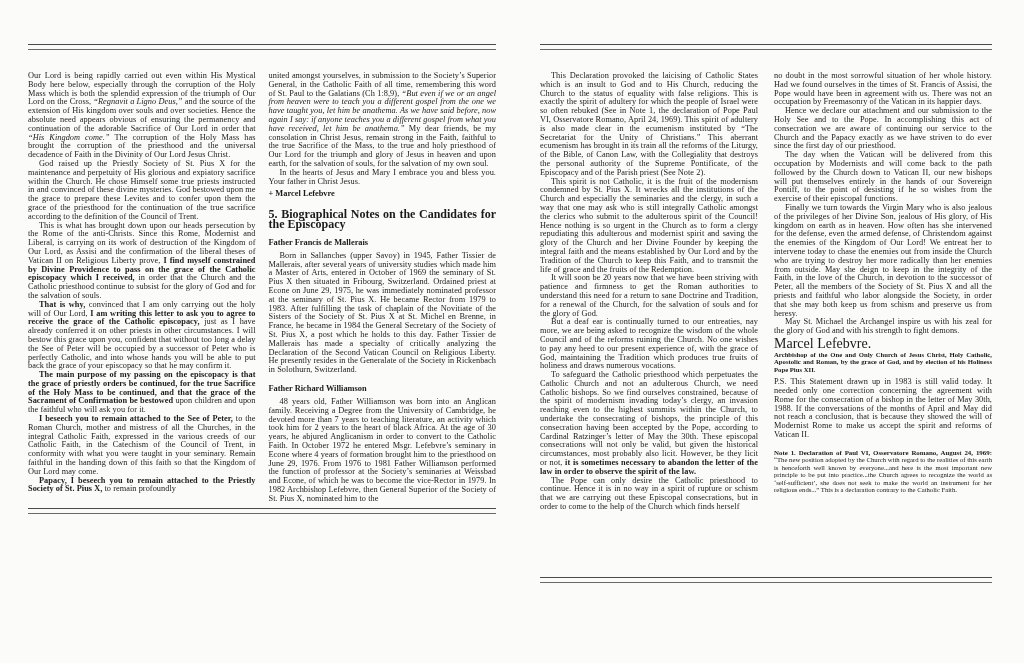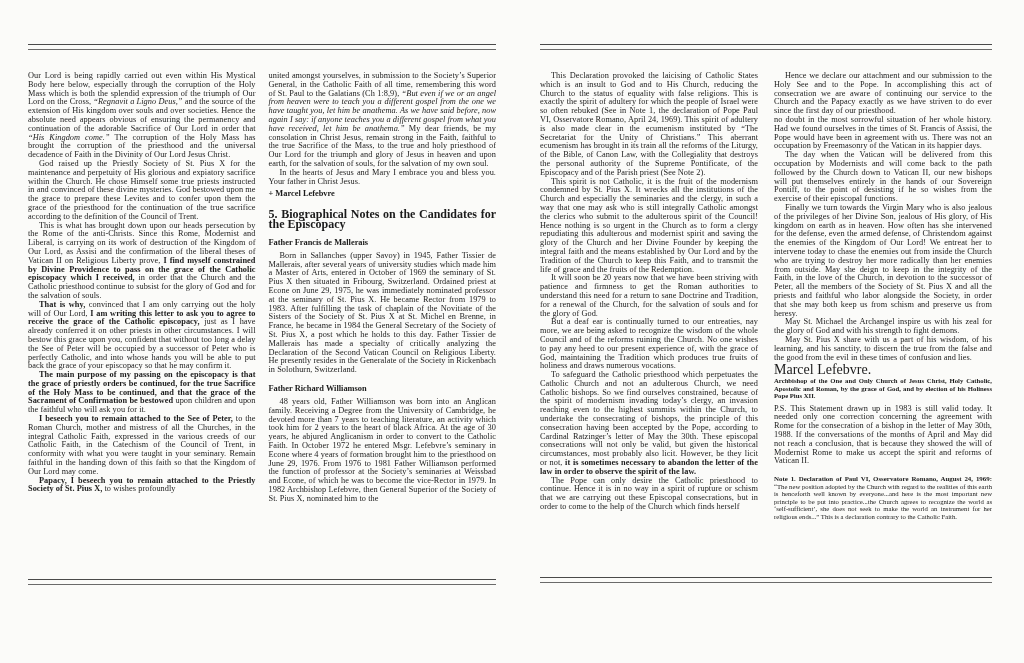--- a/index.html
+++ b/index.html
@@ -6,21 +6,21 @@
   body {
     width: 1024px; height: 663px;
     background: #fbfbf9;
     font-family: "Liberation Serif", "DejaVu Serif", serif;
     color: #1b1b1b;
     position: relative;
     overflow: hidden;
   }
   .spread { position: absolute; inset: 0; }
   .page { position: absolute; top: 44px; }
-  .page-left  { left: 28px;  width: 468px; height: 541px; }
+  .page-left  { left: 28px;  width: 468px; height: 470px; }
   .page-right { left: 540px; width: 452px; height: 539px; }
   .rule {
     height: 4px;
     border-top: 1px solid #4a4a4a;
     border-bottom: 1px solid #6a6a6a;
   }
   .rule.bottom { position: absolute; left: 0; right: 0; bottom: 0; }
   .cols {
     display: flex;
     margin-top: 22px;
@@ -76,21 +76,21 @@
   <section class="page page-left">
     <div class="rule top"></div>
     <div class="cols">
       <div class="col">
           <p class="para"><span>Our Lord is being rapidly carried out even within His Mystical Body here below, especially through the corruption of the Holy Mass which is both the splendid expression of the triumph of Our Lord on the Cross, </span><span class="i">“Regnavit a Ligno Deus,”</span><span> and the source of the extension of His kingdom over souls and over societies. Hence the absolute need appears obvious of ensuring the permanency and continuation of the adorable Sacrifice of Our Lord in order that </span><span class="i">“His Kingdom come.”</span><span> The corruption of the Holy Mass has brought the corruption of the priesthood and the universal decadence of Faith in the Divinity of Our Lord Jesus Christ.</span></p>
           <p class="para indent"><span>God raised up the Priestly Society of St. Pius X for the maintenance and perpetuity of His glorious and expiatory sacrifice within the Church. He chose Himself some true priests instructed in and convinced of these divine mysteries. God bestowed upon me the grace to prepare these Levites and to confer upon them the grace of the priesthood for the continuation of the true sacrifice according to the definition of the Council of Trent.</span></p>
           <p class="para indent"><span>This is what has brought down upon our heads persecution by the Rome of the anti-Christs. Since this Rome, Modernist and Liberal, is carrying on its work of destruction of the Kingdom of Our Lord, as Assisi and the confirmation of the liberal theses of Vatican II on Religious Liberty prove, </span><span class="b">I find myself constrained by Divine Providence to pass on the grace of the Catholic episcopacy which I received,</span><span> in order that the Church and the Catholic priesthood continue to subsist for the glory of God and for the salvation of souls.</span></p>
           <p class="para indent"><span class="b">That is why,</span><span> convinced that I am only carrying out the holy will of Our Lord, </span><span class="b">I am writing this letter to ask you to agree to receive the grace of the Catholic episcopacy,</span><span> just as I have already conferred it on other priests in other circumstances. I will bestow this grace upon you, confident that without too long a delay the See of Peter will be occupied by a successor of Peter who is perfectly Catholic, and into whose hands you will be able to put back the grace of your episcopacy so that he may confirm it.</span></p>
           <p class="para indent"><span class="b">The main purpose of my passing on the episcopacy is that the grace of priestly orders be continued, for the true Sacrifice of the Holy Mass to be continued, and that the grace of the Sacrament of Confirmation be bestowed</span><span> upon children and upon the faithful who will ask you for it.</span></p>
           <p class="para indent"><span class="b">I beseech you to remain attached to the See of Peter,</span><span> to the Roman Church, mother and mistress of all the Churches, in the integral Catholic Faith, expressed in the various creeds of our Catholic Faith, in the Catechism of the Council of Trent, in conformity with what you were taught in your seminary. Remain faithful in the handing down of this faith so that the Kingdom of Our Lord may come.</span></p>
-          <p class="para indent"><span class="b">Papacy, I beseech you to remain attached to the Priestly Society of St. Pius X,</span><span> to wishes profoundly</span></p>
+          <p class="para indent"><span class="b">Papacy, I beseech you to remain attached to the Priestly Society of St. Pius X,</span><span> to remain profoundly</span></p>
         </div>
       <div class="col">
           <p class="para"><span>united amongst yourselves, in submission to the Society’s Superior General, in the Catholic Faith of all time, remembering this word of St. Paul to the Galatians (Ch 1:8,9), </span><span class="i">“But even if we or an angel from heaven were to teach you a different gospel from the one we have taught you, let him be anathema. As we have said before, now again I say: if anyone teaches you a different gospel from what you have received, let him be anathema.”</span><span> My dear friends, be my consolation in Christ Jesus, remain strong in the Faith, faithful to the true Sacrifice of the Mass, to the true and holy priesthood of Our Lord for the triumph and glory of Jesus in heaven and upon earth, for the salvation of souls, for the salvation of my own soul.</span></p>
           <p class="para indent"><span>In the hearts of Jesus and Mary I embrace you and bless you. Your father in Christ Jesus.</span></p>
           <p class="signature"><span class="b">+ Marcel Lefebvre</span></p>
           <p class="heading"><span class="b">5. Biographical Notes on the Candidates for the Episcopacy</span></p>
           <p class="subheading"><span class="b">Father Francis de Mallerais</span></p>
           <p class="para indent"><span>Born in Sallanches (upper Savoy) in 1945, Father Tissier de Mallerais, after several years of university studies which made him a Master of Arts, entered in October of 1969 the seminary of St. Pius X then situated in Fribourg, Switzerland. Ordained priest at Econe on June 29, 1975, he was immediately nominated professor at the seminary of St. Pius X. He became Rector from 1979 to 1983. After fulfilling the task of chaplain of the Novitiate of the Sisters of the Society of St. Pius X at St. Michel en Brenne, in France, he became in 1984 the General Secretary of the Society of St. Pius X, a post which he holds to this day. Father Tissier de Mallerais has made a specialty of critically analyzing the Declaration of the Second Vatican Council on Religious Liberty. He presently resides in the Generalate of the Society in Rickenbach in Solothurn, Switzerland.</span></p>
           <p class="subheading"><span class="b">Father Richard Williamson</span></p>
           <p class="para indent"><span>48 years old, Father Williamson was born into an Anglican family. Receiving a Degree from the University of Cambridge, he devoted more than 7 years to teaching literature, an activity which took him for 2 years to the heart of black Africa. At the age of 30 years, he abjured Anglicanism in order to convert to the Catholic Faith. In October 1972 he entered Msgr. Lefebvre’s seminary in Econe where 4 years of formation brought him to the priesthood on June 29, 1976. From 1976 to 1981 Father Williamson performed the function of professor at the Society’s seminaries at Weissbad and Econe, of which he was to become the vice-Rector in 1979. In 1982 Archbishop Lefebvre, then General Superior of the Society of St. Pius X, nominated him to the</span></p>
@@ -104,26 +104,25 @@
     <div class="cols">
       <div class="col">
           <p class="para indent"><span>This Declaration provoked the laicising of Catholic States which is an insult to God and to His Church, reducing the Church to the status of equality with false religions. This is exactly the spirit of adultery for which the people of Israel were so often rebuked (See in Note 1, the declaration of Pope Paul VI, Osservatore Romano, April 24, 1969). This spirit of adultery is also made clear in the ecumenism instituted by “The Secretariat for the Unity of Christians.” This aberrant ecumenism has brought in its train all the reforms of the Liturgy, of the Bible, of Canon Law, with the Collegiality that destroys the personal authority of the Supreme Pontificate, of the Episcopacy and of the Parish priest (See Note 2).</span></p>
           <p class="para indent"><span>This spirit is not Catholic, it is the fruit of the modernism condemned by St. Pius X. It wrecks all the institutions of the Church and especially the seminaries and the clergy, in such a way that one may ask who is still integrally Catholic amongst the clerics who submit to the adulterous spirit of the Council! Hence nothing is so urgent in the Church as to form a clergy repudiating this adulterous and modernist spirit and saving the glory of the Church and her Divine Founder by keeping the integral faith and the means established by Our Lord and by the Tradition of the Church to keep this Faith, and to transmit the life of grace and the fruits of the Redemption.</span></p>
           <p class="para indent"><span>It will soon be 20 years now that we have been striving with patience and firmness to get the Roman authorities to understand this need for a return to sane Doctrine and Tradition, for a renewal of the Church, for the salvation of souls and for the glory of God.</span></p>
           <p class="para indent"><span>But a deaf ear is continually turned to our entreaties, nay more, we are being asked to recognize the wisdom of the whole Council and of the reforms ruining the Church. No one wishes to pay any heed to our present experience of, with the grace of God, maintaining the Tradition which produces true fruits of holiness and draws numerous vocations.</span></p>
           <p class="para indent"><span>To safeguard the Catholic priesthood which perpetuates the Catholic Church and not an adulterous Church, we need Catholic bishops. So we find ourselves constrained, because of the spirit of modernism invading today’s clergy, an invasion reaching even to the highest summits within the Church, to undertake the consecrating of bishops, the principle of this consecration having been accepted by the Pope, according to Cardinal Ratzinger’s letter of May the 30th. These episcopal consecrations will not only be valid, but given the historical circumstances, most probably also licit. However, be they licit or not, </span><span class="b">it is sometimes necessary to abandon the letter of the law in order to observe the spirit of the law.</span></p>
           <p class="para indent"><span>The Pope can only desire the Catholic priesthood to continue. Hence it is in no way in a spirit of rupture or schism that we are carrying out these Episcopal consecrations, but in order to come to the help of the Church which finds herself</span></p>
         </div>
       <div class="col">
+          <p class="para"><span>no doubt in the most sorrowful situation of her whole history. Had we found ourselves in the times of St. Francis of Assisi, the Pope would have been in agreement with us. There was not an occupation by Freemasonry of the Vatican in its happier days.</span></p>
           <p class="para indent"><span>Hence we declare our attachment and our submission to the Holy See and to the Pope. In accomplishing this act of consecration we are aware of continuing our service to the Church and the Papacy exactly as we have striven to do ever since the first day of our priesthood.</span></p>
-          <p class="para"><span>no doubt in the most sorrowful situation of her whole history. Had we found ourselves in the times of St. Francis of Assisi, the Pope would have been in agreement with us. There was not an occupation by Freemasonry of the Vatican in its happier days.</span></p>
           <p class="para indent"><span>The day when the Vatican will be delivered from this occupation by Modernists and will come back to the path followed by the Church down to Vatican II, our new bishops will put themselves entirely in the hands of our Sovereign Pontiff, to the point of desisting if he so wishes from the exercise of their episcopal functions.</span></p>
           <p class="para indent"><span>Finally we turn towards the Virgin Mary who is also jealous of the privileges of her Divine Son, jealous of His glory, of His kingdom on earth as in heaven. How often has she intervened for the defense, even the armed defense, of Christendom against the enemies of the Kingdom of Our Lord! We entreat her to intervene today to chase the enemies out from inside the Church who are trying to destroy her more radically than her enemies from outside. May she deign to keep in the integrity of the Faith, in the love of the Church, in devotion to the successor of Peter, all the members of the Society of St. Pius X and all the priests and faithful who labor alongside the Society, in order that she may both keep us from schism and preserve us from heresy.</span></p>
           <p class="para indent"><span>May St. Michael the Archangel inspire us with his zeal for the glory of God and with his strength to fight demons.</span></p>
-          <p class="para indent"><span>May St. Pius X share with us a part of his wisdom, of his learning, and his sanctity, to discern the true from the false and the good from the evil in these times of confusion and lies.</span></p>
           <p class="signature plain"><span>Marcel Lefebvre.</span></p>
           <p class="smallprint"><span>Archbishop of the One and Only Church of Jesus Christ, Holy Catholic, Apostolic and Roman, by the grace of God, and by election of his Holiness Pope Pius XII.</span></p>
           <p class="para"><span>P.S. This Statement drawn up in 1983 is still valid today. It needed only one correction concerning the agreement with Rome for the consecration of a bishop in the letter of May 30th, 1988. If the conversations of the months of April and May did not reach a conclusion, that is because they showed the will of Modernist Rome to make us accept the spirit and reforms of Vatican II.</span></p>
           <p class="footnote"><span class="b">Note 1. Declaration of Paul VI, Osservatore Romano, August 24, 1969:</span><span> “The new position adopted by the Church with regard to the realities of this earth is henceforth well known by everyone...and here is the most important new principle to be put into practice...the Church agrees to recognize the world as ‘self-sufficient’, she does not seek to make the world an instrument for her religious ends...” This is a declaration contrary to the Catholic Faith.</span></p>
         </div>
     </div>
     <div class="rule bottom"></div>
   </section>
 
 </div>

